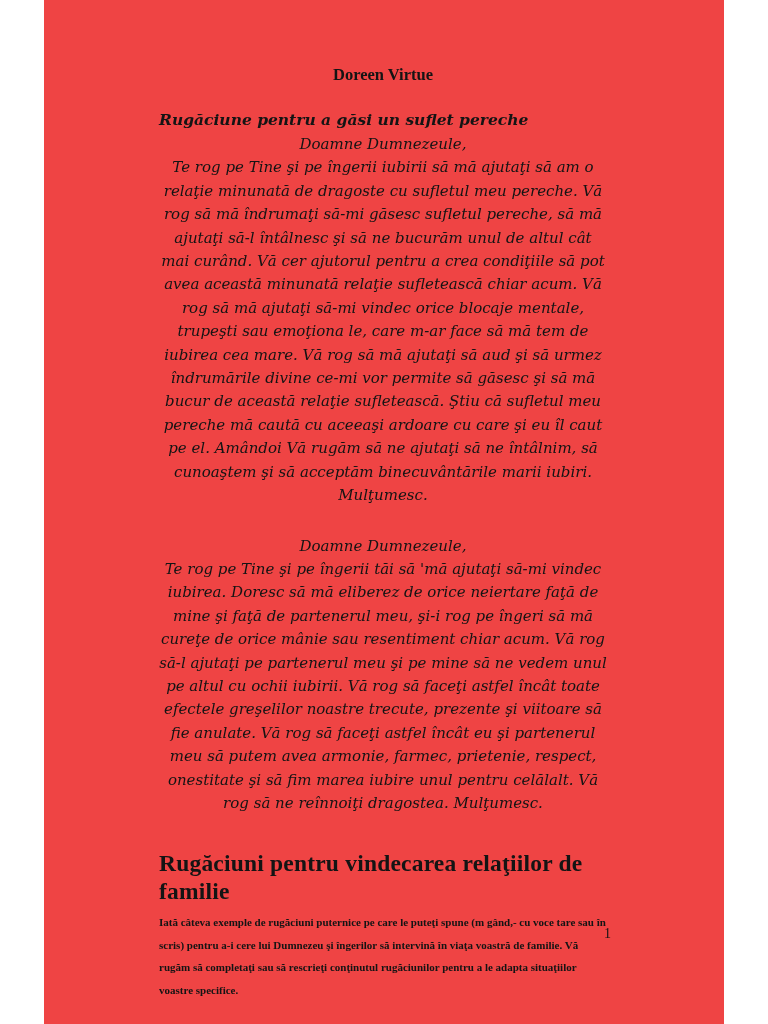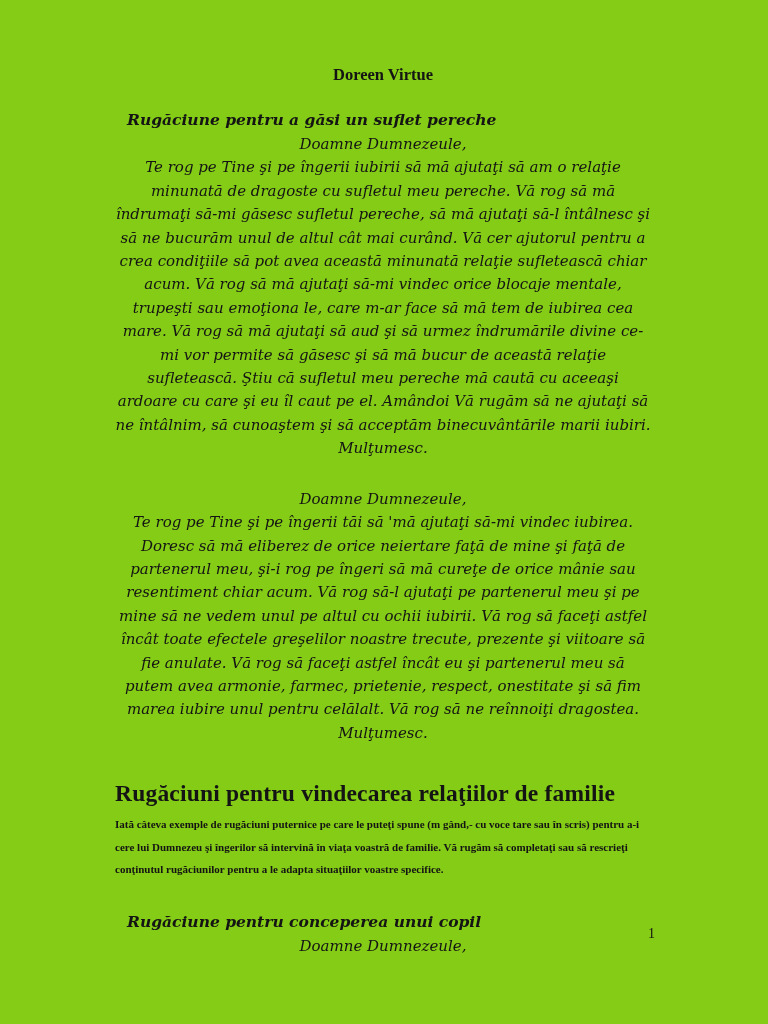--- a/index.html
+++ b/index.html
@@ -2,24 +2,24 @@
 <html><head>
 <meta charset="utf-8">
 <style>
   html, body {
     margin: 0;
     padding: 0;
     background: #ffffff;
   }
   .page {
     position: relative;
-    width: 768px;
+    width: 680px;
     height: 1024px;
     margin: 0 auto;
-    background: #84cc16;
+    background: #ef4444;
     box-sizing: border-box;
     padding: 64px 117px 0 115px;
     color: #141414;
     overflow: hidden;
   }
   .doc-title {
     text-align: center;
     font-family: "Liberation Serif", serif;
     font-weight: bold;
     font-size: 16.5px;
@@ -28,21 +28,21 @@
   }
   .prayer-section {
     margin-bottom: 27px;
   }
   .prayer-heading {
     font-family: "DejaVu Serif", serif;
     font-style: italic;
     font-weight: bold;
     font-size: 15.5px;
     line-height: 21px;
-    margin: 0 0 3px 12px;
+    margin: 0 0 3px 0;
   }
   .salutation,
   .prayer-body {
     font-family: "DejaVu Serif", serif;
     font-style: italic;
     font-size: 15px;
     line-height: 23.4px;
     margin: 0;
     text-align: center;
   }

